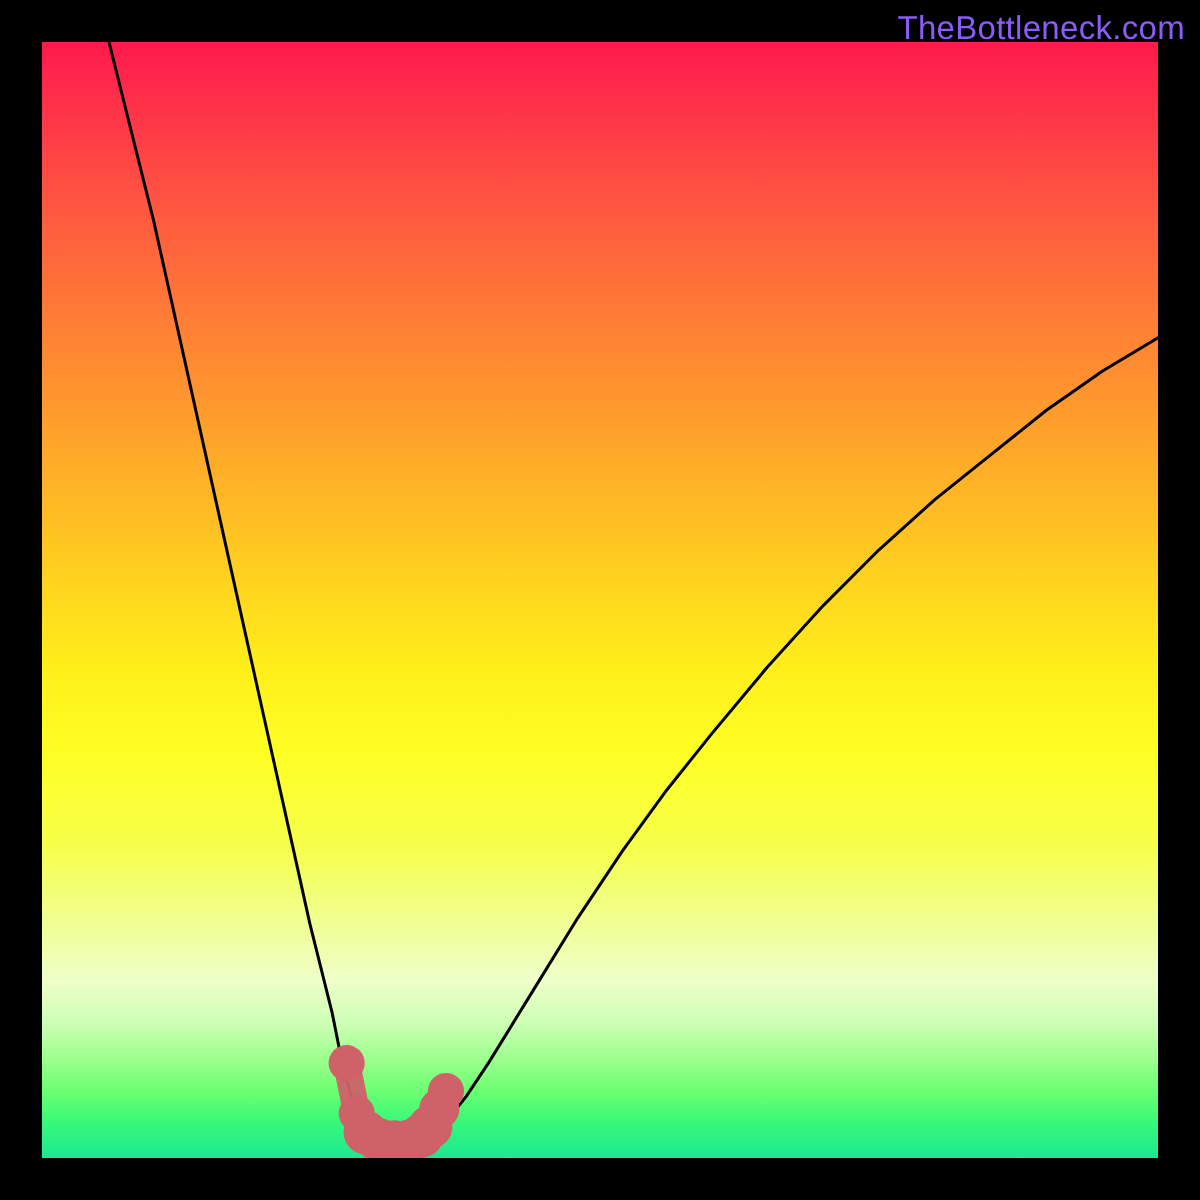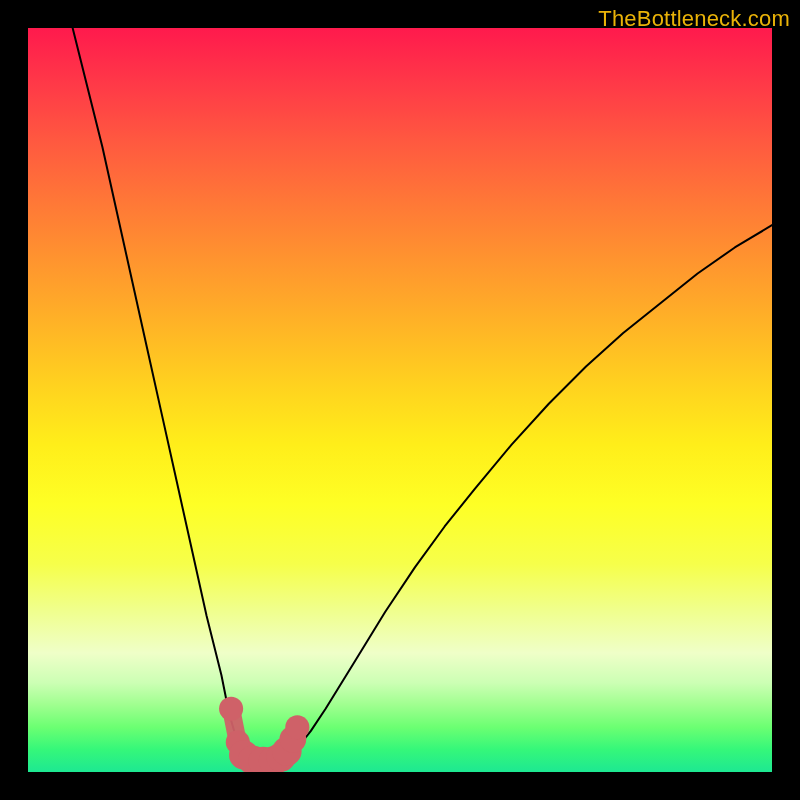--- a/index.html
+++ b/index.html
@@ -48,21 +48,21 @@
       #9fff8f 91%,
       #6bff72 94%,
       #35f77a 97%,
       #1de892 100%
     );
   }
   .watermark {
     position: absolute;
     top: 6px;
     right: 10px;
-    color: #eab308;
+    color: #8b5cf6;
     font-size: 22px;
     font-weight: 500;
     letter-spacing: 0.2px;
     user-select: none;
   }
   svg.curves {
     position: absolute;
     inset: 0;
     width: 100%;
     height: 100%;

